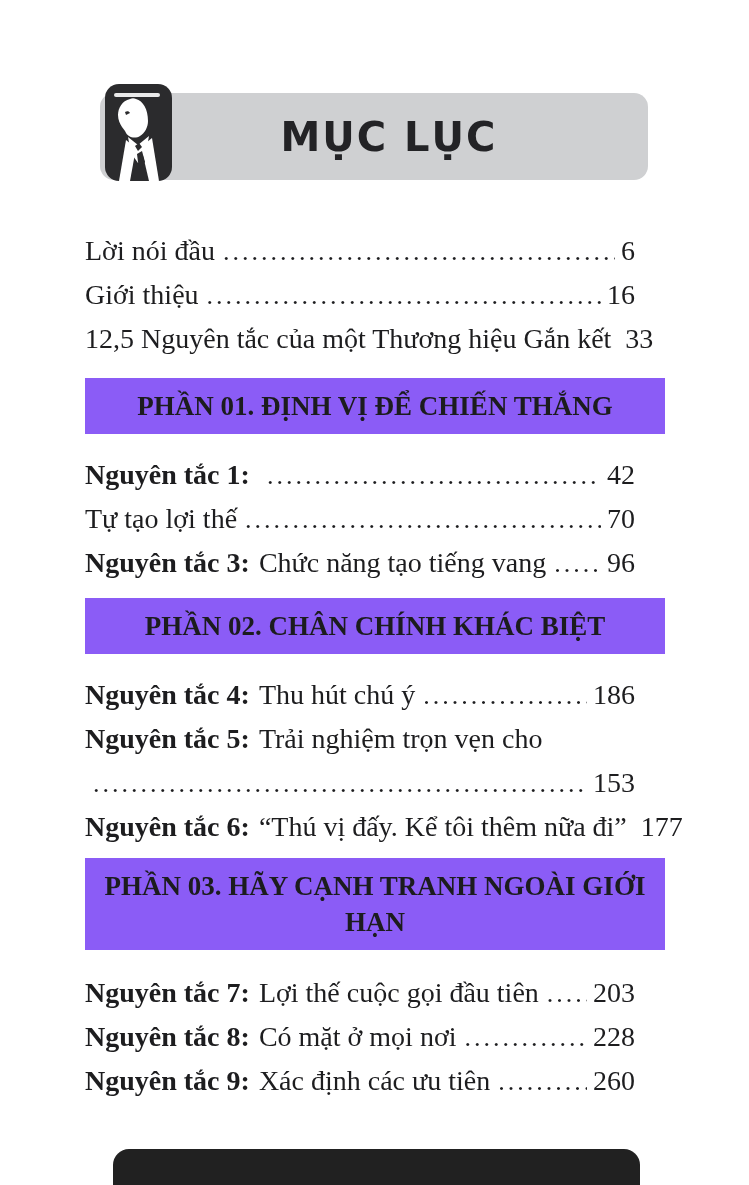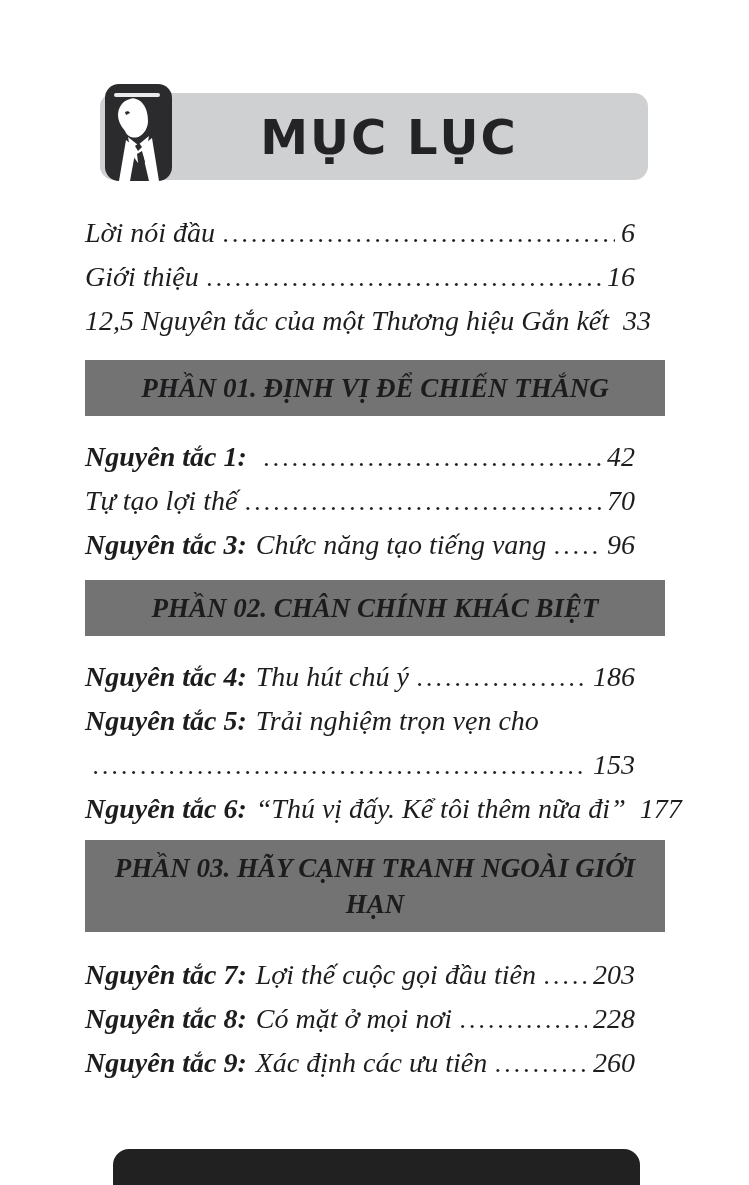--- a/index.html
+++ b/index.html
@@ -16,37 +16,37 @@
   .header-banner{
     position:absolute;left:100px;top:93px;
     width:548px;height:87px;
     background:#cfd0d2;
     border-radius:14px;
     display:flex;align-items:center;justify-content:center;
   }
   .header-title{
     font-family:"DejaVu Sans", sans-serif;
     font-weight:bold;
-    font-size:48px;
+    font-size:40px;
     letter-spacing:2px;
     color:#232326;
     padding-left:30px;
   }
   .logo-badge{
     position:absolute;left:105px;top:84px;
     width:67px;height:97px;
     background:#2b2b2d;
     border-radius:14px;
     overflow:hidden;
   }
   .logo-badge svg{position:absolute;left:0;top:0;width:100%;height:100%;}
 
   
   .content{
-    position:absolute;left:85px;top:218px;width:580px;font-style:italic;
+    position:absolute;left:85px;top:236px;width:580px;
   }
   .toc-row{
     display:flex;align-items:baseline;
     width:550px;height:30px;
     margin-bottom:14px;
     font-size:28px;line-height:30px;
     white-space:nowrap;
   }
   .toc-row .lbl{font-weight:bold;margin-right:9px;}
   .toc-row .dots{
@@ -56,21 +56,21 @@
     font-size:26px;
     color:#1d1d1f;
   }
   .toc-row .dots::after{
     content:"....................................................................................................";
   }
   .toc-row .num{text-align:right;}
 
   .band{
     width:580px;
-    background:#737373;
+    background:#8b5cf6;
     text-align:center;
     font-weight:bold;
     font-size:27px;line-height:36px;
     color:#1c1c1e;
     padding:10px 0;
     box-sizing:border-box;
   }
   .band-1{margin-top:24px;margin-bottom:26px;}
   .band-2{margin-top:20px;margin-bottom:26px;}
   .band-3{margin-top:16px;margin-bottom:28px;}

